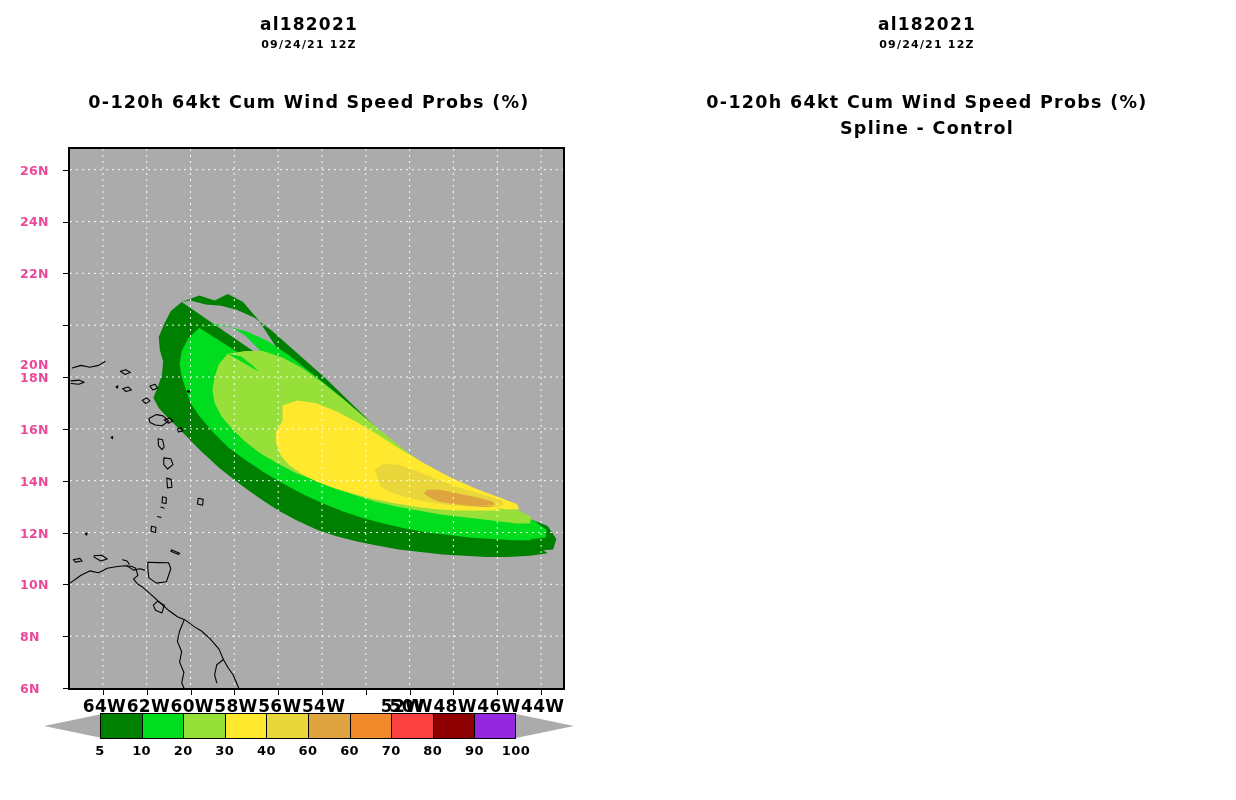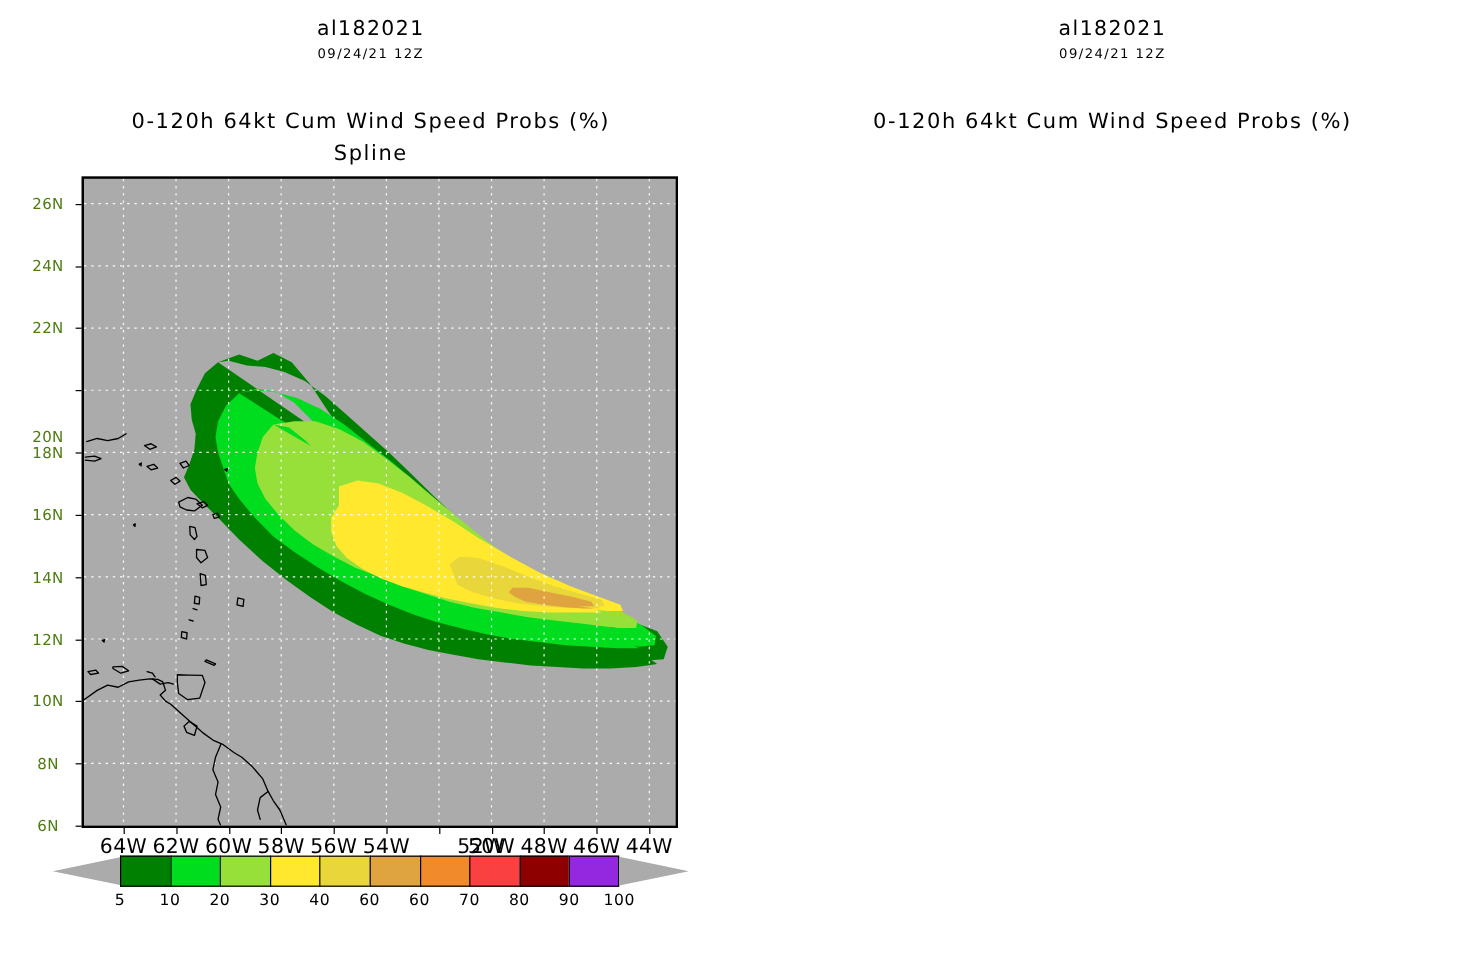--- a/index.html
+++ b/index.html
@@ -3,39 +3,39 @@
 <meta charset="utf-8">
 <style>
   html,body{margin:0;padding:0;}
   body{
     width:1236px;height:800px;background:#ffffff;overflow:hidden;
     font-family:"DejaVu Sans","Liberation Sans",sans-serif;
     -webkit-font-smoothing:none;
   }
   .page{position:relative;width:1236px;height:800px;}
 
-  .panel{position:absolute;top:0;height:696px;width:618px;}
+  .panel{position:absolute;top:0;height:696px;width:618px;font-weight:bold;}
   .panel.left{left:0;}
   .panel.right{left:618px;}
 
   
   .titleblock{position:absolute;left:0;width:618px;text-align:center;color:#000;}
   .t-id{top:14px;font-size:17px;letter-spacing:1.2px;}
   .t-date{top:38px;font-size:11px;letter-spacing:1.2px;}
   .t-main{top:92px;font-size:17.5px;letter-spacing:1.3px;}
   .t-sub{top:118px;font-size:17.5px;letter-spacing:1.3px;}
 
   
   .mapframe{position:absolute;border:2px solid #000;box-sizing:border-box;}
   .mapframe.L{left:68px;top:147px;width:497px;height:543px;background:#ababab;}
   .mapclip{position:absolute;inset:0;overflow:hidden;}
   .mapsvg{position:absolute;left:0;top:0;display:block;}
 
   
-  .ylab{position:absolute;text-align:center;font-size:12.5px;color:#4d7c0f;
+  .ylab{position:absolute;text-align:left;font-size:12.5px;color:#ec4899;
         letter-spacing:.3px;transform:translateY(-50%);width:40px;}
   .xlab{position:absolute;text-align:center;font-size:17px;color:#000;
         letter-spacing:.3px;transform:translateX(-50%);width:40px;}
   .tickmark{position:absolute;background:#000;}
   .tickY{width:5px;height:1px;}
   .tickX{width:1px;height:5px;}
 
   
   .cbwrap{position:absolute;height:70px;}
   .cbwrap.L{left:48px;top:713px;width:520px;}
@@ -49,21 +49,20 @@
 </style>
 </head>
 <body>
 
 <div class="page">
 
   <div class="panel left">
     <div class="titleblock t-id">al182021</div>
     <div class="titleblock t-date">09/24/21  12Z</div>
     <div class="titleblock t-main">0-120h 64kt Cum Wind Speed Probs (%)</div>
-    <div class="titleblock t-sub">Spline</div>
 
     <div class="mapframe L">
       <div class="mapclip">
         <svg class="mapsvg" id="svgL" width="493" height="539" viewBox="0 0 493 539">
             <rect x="0" y="0" width="493" height="539" fill="#ababab"></rect>
             <polygon points="111.7,152.9 129.3,146.4 144.6,151.6 157.8,145.1 173.1,152.9 188.4,171.0 203.8,194.4 221.3,217.7 243.2,243.6 269.5,274.7 304.6,308.4 339.6,336.9 374.7,360.2 409.7,379.6 442.6,393.9 466.7,401.7 483.1,400.4 486.4,390.0 477.7,377.0 457.9,369.3 431.6,360.2 401.0,347.2 370.3,329.1 339.6,307.1 313.3,285.0 291.4,264.3 271.7,244.9 254.2,228.0 236.6,212.5 219.1,196.9 201.6,181.4 184.1,168.4 166.5,160.7 151.2,156.8 135.8,155.5 120.5,151.6 111.7,152.9 100.8,162.0 94.2,174.9 88.7,187.9 89.8,200.8 93.1,212.5 92.0,225.4 87.6,238.4 83.3,248.8 88.7,259.1 98.6,269.5 111.7,282.5 129.3,300.6 149.0,318.7 168.7,334.3 188.4,348.5 208.2,361.5 227.9,371.9 247.6,380.9 267.3,387.4 287.0,392.6 306.8,396.5 328.7,400.4 350.6,403.0 372.5,405.5 394.4,406.8 416.3,408.1 438.2,408.1 460.1,406.8 477.7,404.3" fill="#008000"></polygon>
             <polygon points="129.3,178.8 144.6,174.9 160.0,177.5 175.3,186.6 190.6,202.1 206.0,220.3 223.5,241.0 245.4,264.3 271.7,290.2 302.4,316.1 335.2,339.5 370.3,358.9 405.4,374.4 438.2,384.8 462.3,390.0 475.5,388.7 476.6,380.9 464.5,371.9 440.4,362.8 409.7,351.1 379.1,334.3 348.4,313.6 322.1,292.8 298.0,272.1 276.1,252.7 256.4,235.8 236.6,220.3 216.9,204.7 197.2,191.8 177.5,182.7 157.8,177.5 142.4,176.2 129.3,178.8 118.3,189.2 111.7,202.1 109.6,215.1 111.7,228.0 116.1,241.0 120.5,254.0 129.3,266.9 142.4,282.5 157.8,298.0 175.3,311.0 195.0,323.9 214.7,335.6 234.4,345.9 254.2,355.0 273.9,362.8 293.6,369.3 313.3,374.4 335.2,379.6 357.2,383.5 379.1,386.1 401.0,388.7 422.9,390.0 444.8,391.3 462.3,391.3" fill="#00dd1e"></polygon>
             <polygon points="157.8,204.7 170.9,207.3 184.1,217.7 199.4,233.2 216.9,251.4 236.6,272.1 260.7,292.8 289.2,313.6 319.9,333.0 352.8,348.5 385.6,360.2 418.5,369.3 444.8,374.4 460.1,374.4 461.2,368.0 447.0,360.2 420.7,351.1 392.2,338.2 363.7,321.3 337.4,303.2 313.3,283.8 291.4,265.6 271.7,248.8 252.0,233.2 232.3,219.0 212.5,208.6 192.8,202.1 175.3,202.1 157.8,204.7 149.0,215.1 144.6,228.0 142.4,241.0 144.6,254.0 151.2,266.9 162.1,279.9 175.3,292.8 190.6,304.5 208.2,314.8 225.7,323.9 245.4,331.7 265.1,339.5 284.8,345.9 304.6,352.4 326.5,357.6 348.4,361.5 370.3,365.4 392.2,368.0 414.1,370.6 436.0,373.2 453.6,374.4" fill="#97e03a"></polygon>
             <polygon points="212.5,272.1 227.9,282.5 245.4,295.4 267.3,309.7 293.6,323.9 322.1,335.6 352.8,344.6 383.4,352.4 411.9,357.6 436.0,360.2 449.2,360.2 447.0,355.0 429.5,348.5 405.4,339.5 379.1,327.8 352.8,313.6 328.7,299.3 306.8,285.0 284.8,272.1 265.1,261.7 245.4,254.0 227.9,251.4 212.5,256.5 212.5,272.1 206.0,282.5 206.0,294.1 210.3,305.8 219.1,316.1 232.3,325.2 247.6,333.0 265.1,339.5 282.7,344.6 302.4,349.8 322.1,353.7 344.0,357.6 365.9,360.2 387.8,361.5 409.7,361.5 431.6,361.5" fill="#ffe82e"></polygon>
             <polygon points="308.9,331.7 330.9,339.5 355.0,345.9 379.1,351.1 403.2,355.0 422.9,356.3 433.8,356.3 431.6,351.1 414.1,345.9 392.2,339.5 370.3,331.7 348.4,322.6 328.7,316.1 313.3,314.8 304.6,321.3 308.9,331.7 311.1,338.2 324.3,344.6 341.8,349.8 361.5,353.7 381.3,356.3 401.0,357.6 420.7,358.1 431.6,357.6" fill="#e8d63a"></polygon>
@@ -203,18 +202,19 @@
           <div class="cblabel" style="left: 426.4px;">90</div>
           <div class="cblabel" style="left: 468px;">100</div>
         </div>
     </div>
   </div>
 
   <div class="panel right">
     <div class="titleblock t-id">al182021</div>
     <div class="titleblock t-date">09/24/21  12Z</div>
     <div class="titleblock t-main">0-120h 64kt Cum Wind Speed Probs (%)</div>
+    <div class="titleblock t-sub">Spline - Control</div>
 
     <div id="axisR"></div>
 
   </div>
 
 </div>
 
 </body></html>

